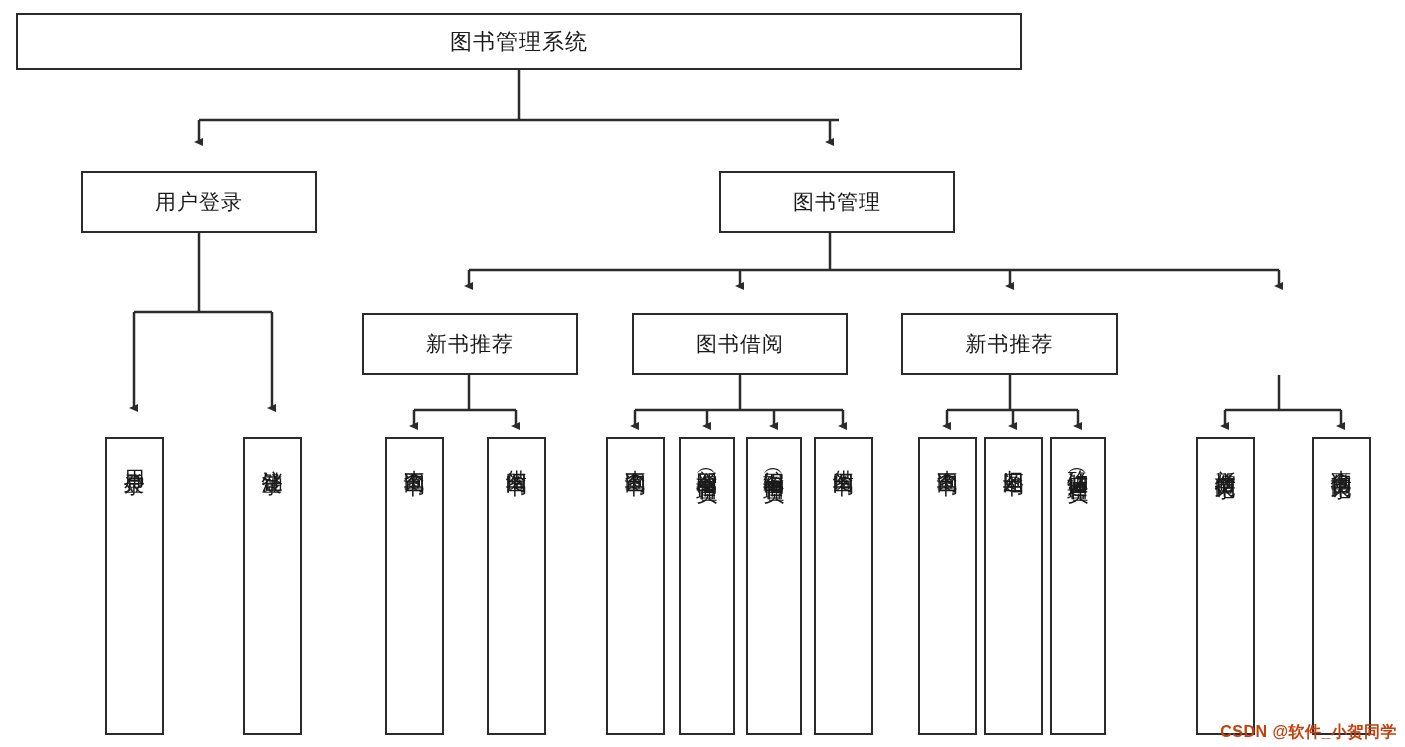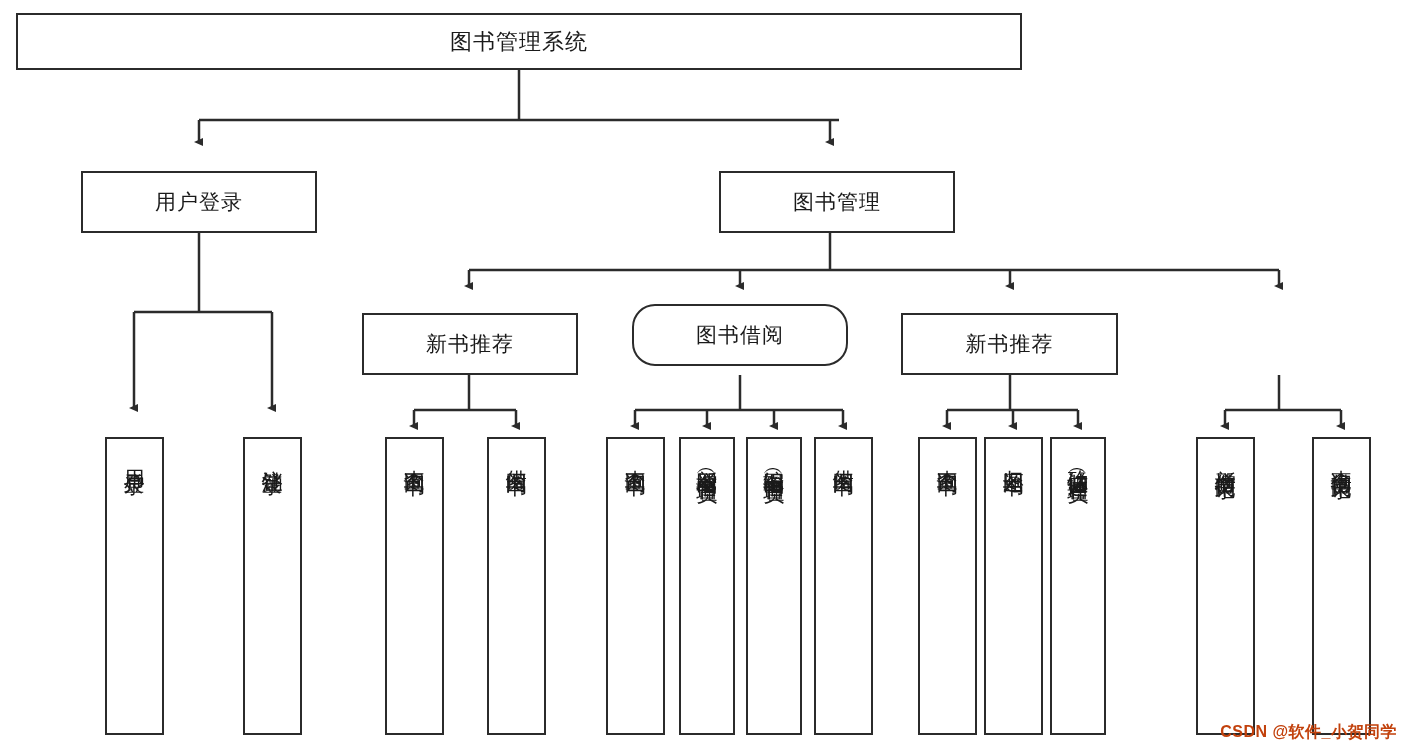--- a/index.html
+++ b/index.html
@@ -110,21 +110,21 @@
   <div class="node" style="left:81px;top:171px;width:236px;height:62px;">
     <span class="lbl">用户登录</span>
   </div>
   <div class="node" style="left:712px;top:171px;width:236px;height:62px;margin-left:7px;">
     <span class="lbl">图书管理</span>
   </div>
 
   <div class="node" style="left:362px;top:313px;width:216px;height:62px;justify-content:center;">
     <span class="lbl">新书推荐</span>
   </div>
-  <div class="node" style="left:632px;top:304px;width:216px;height:62px;border-radius:23px;">
+  <div class="node" style="left:632px;top:313px;width:216px;height:62px;">
     <span class="lbl">图书借阅</span>
   </div>
   <div class="node" style="left:901px;top:313px;width:217px;height:62px;">
     <span class="lbl">新书推荐</span>
   </div>
 
   <div class="node vert" style="left:105px;top:437px;width:59px;height:298px;">
     <span class="lbl">用户登录</span>
   </div>
   <div class="node vert" style="left:243px;top:437px;width:59px;height:298px;">

